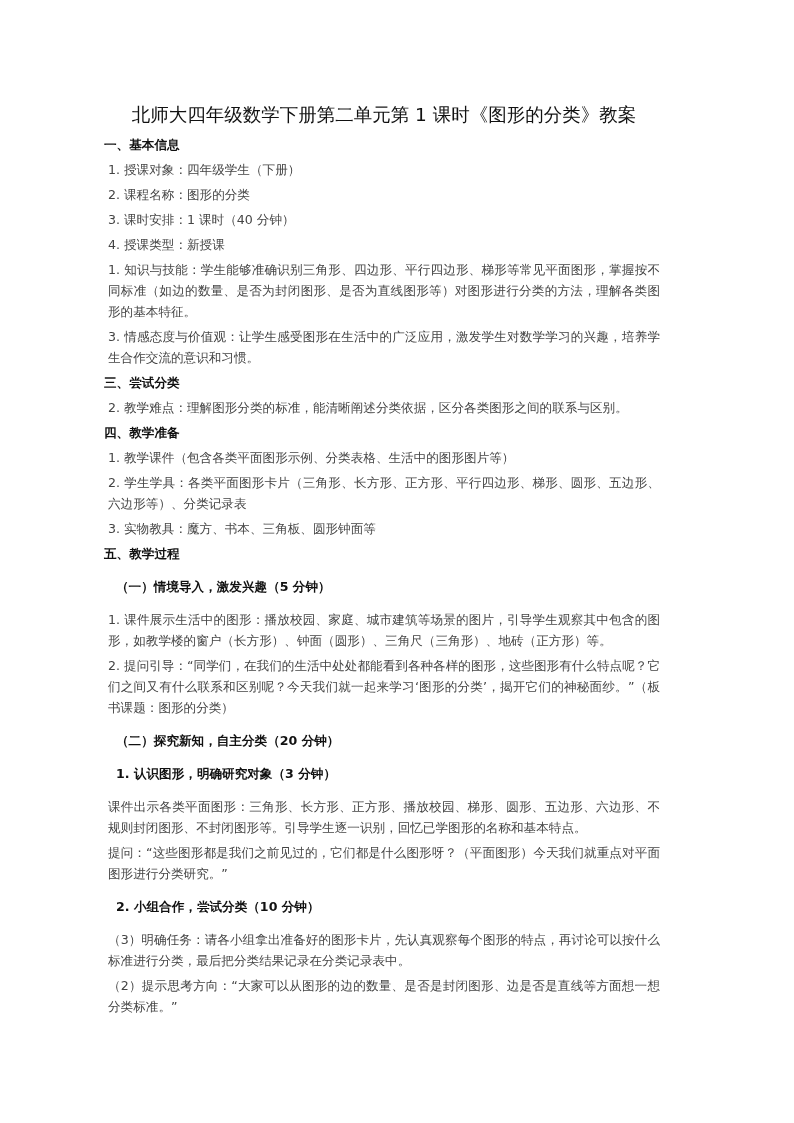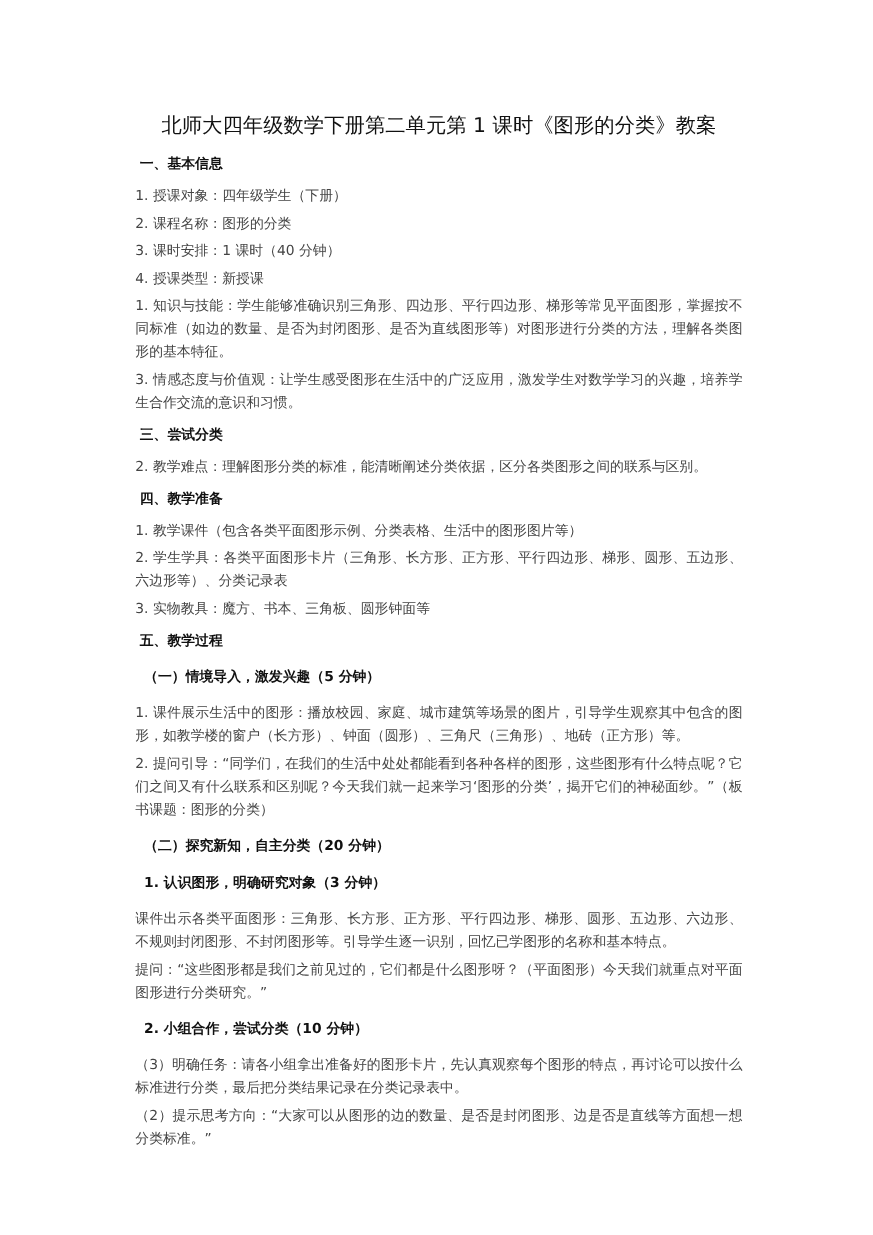--- a/index.html
+++ b/index.html
@@ -1,26 +1,26 @@
 <!DOCTYPE html>
 <html><head>
 <meta charset="utf-8">
 <style>
   html, body { margin: 0; padding: 0; background: #ffffff; }
   body { width: 794px; height: 1123px; position: relative; overflow: hidden; }
   .page {
-    position: absolute; left: 119px; top: 100px; width: 560px;
+    position: absolute; left: 104px; top: 100px; width: 560px;
     font-family: "DejaVu Sans", "Liberation Sans", sans-serif;
     color: #444444; font-size: 12.6px; line-height: 21px;
   }
   .title {
     text-align: center; color: #111111; font-size: 18.5px; font-weight: normal;
     line-height: 30px; margin: 0 0 4px -8px; width: 576px; white-space: nowrap;
   }
-  .h { color: #111111; font-weight: bold; margin: 8px; }
+  .h { color: #111111; font-weight: bold; margin: 0; }
   .sub { color: #111111; font-weight: bold; margin: 12px; }
   .p { margin: 4px; text-align: justify; word-break: break-all; }
 </style>
 </head>
 <body>
 
 <div class="page">
   <div class="title">北师大四年级数学下册第二单元第 1 课时《图形的分类》教案</div>
 
   <div class="h">一、基本信息</div>
@@ -40,19 +40,19 @@
   <div class="p">2. 学生学具：各类平面图形卡片（三角形、长方形、正方形、平行四边形、梯形、圆形、五边形、六边形等）、分类记录表</div>
   <div class="p">3. 实物教具：魔方、书本、三角板、圆形钟面等</div>
 
   <div class="h">五、教学过程</div>
   <div class="sub">（一）情境导入，激发兴趣（5 分钟）</div>
   <div class="p">1. 课件展示生活中的图形：播放校园、家庭、城市建筑等场景的图片，引导学生观察其中包含的图形，如教学楼的窗户（长方形）、钟面（圆形）、三角尺（三角形）、地砖（正方形）等。</div>
   <div class="p">2. 提问引导：“同学们，在我们的生活中处处都能看到各种各样的图形，这些图形有什么特点呢？它们之间又有什么联系和区别呢？今天我们就一起来学习‘图形的分类’，揭开它们的神秘面纱。”（板书课题：图形的分类）</div>
 
   <div class="sub">（二）探究新知，自主分类（20 分钟）</div>
   <div class="sub">1. 认识图形，明确研究对象（3 分钟）</div>
-  <div class="p">课件出示各类平面图形：三角形、长方形、正方形、平行四边形、梯形、圆形、五边形、六边形、不规则封闭图形、不封闭图形等。引导学生逐一识别，回忆已学图形的名称和基本特点。</div>
+  <div class="p">课件出示各类平面图形：三角形、长方形、正方形、播放校园、梯形、圆形、五边形、六边形、不规则封闭图形、不封闭图形等。引导学生逐一识别，回忆已学图形的名称和基本特点。</div>
   <div class="p">提问：“这些图形都是我们之前见过的，它们都是什么图形呀？（平面图形）今天我们就重点对平面图形进行分类研究。”</div>
 
   <div class="sub">2. 小组合作，尝试分类（10 分钟）</div>
   <div class="p">（3）明确任务：请各小组拿出准备好的图形卡片，先认真观察每个图形的特点，再讨论可以按什么标准进行分类，最后把分类结果记录在分类记录表中。</div>
   <div class="p">（2）提示思考方向：“大家可以从图形的边的数量、是否是封闭图形、边是否是直线等方面想一想分类标准。”</div>
 </div>
 
 </body></html>

